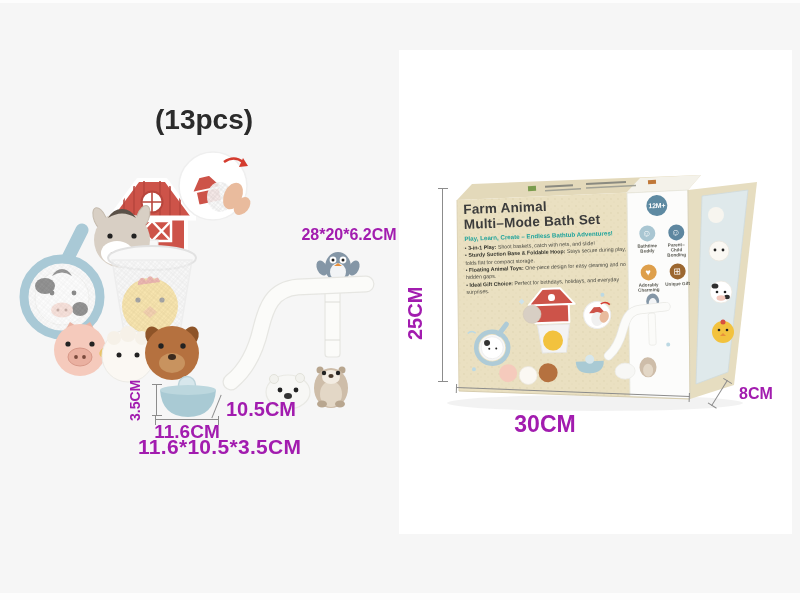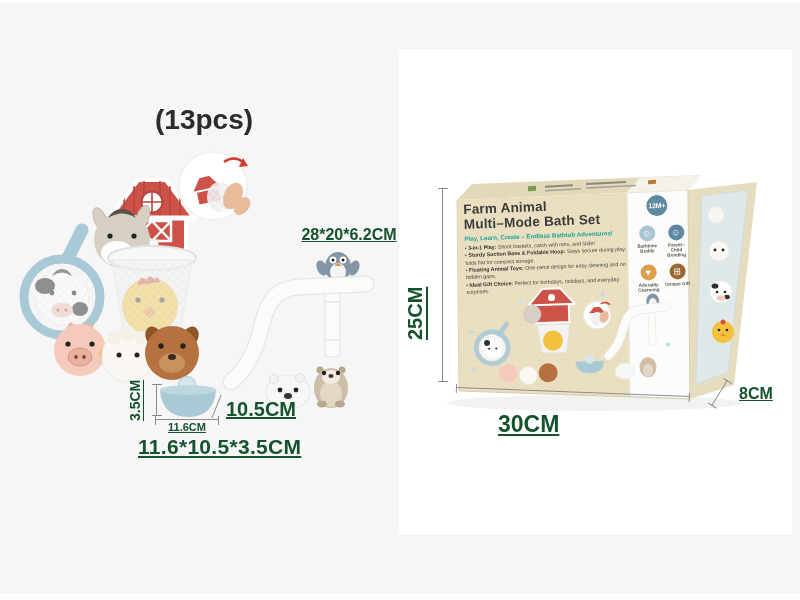--- a/index.html
+++ b/index.html
@@ -7,31 +7,31 @@
     width:800px;height:600px;position:relative;overflow:hidden;
     background:#f6f6f6;
     font-family:"Liberation Sans", sans-serif;
   }
   .abs{position:absolute;}
   .edge-strip{left:0;width:800px;background:#fdfdfd;}
   .white-panel{left:399px;top:50px;width:393px;height:484px;background:#ffffff;}
 
   
   .pieces{left:155px;top:92px;width:150px;text-align:left;font-size:28px;font-weight:600;color:#2b2b2b;margin-top:12px;}
-  .dim{color:#14532d;font-weight:700;white-space:nowrap;text-decoration:underline;}
+  .dim{color:#a21caf;font-weight:700;white-space:nowrap;}
   .vdim{writing-mode:vertical-rl;transform:rotate(180deg);}
 
   .slide-size{left:297px;top:226px;width:104px;text-align:center;font-size:16px;}
   .boat-h{left:127px;top:379px;font-size:14px;height:42px;}
-  .boat-w{left:152px;top:421px;width:70px;text-align:center;font-size:11px;}
+  .boat-w{left:152px;top:421px;width:70px;text-align:center;font-size:19px;}
   .boat-d{left:226px;top:398px;font-size:20px;}
   .boat-sum{left:138px;top:435px;font-size:21px;letter-spacing:.3px;}
 
   .box-h{left:404px;top:276px;font-size:20px;font-weight:600;height:64px;}
-  .box-w{left:498px;top:411px;width:94px;font-size:23px;font-weight:600;}
+  .box-w{left:498px;top:411px;width:94px;text-align:center;font-size:23px;font-weight:600;}
   .box-d{left:739px;top:385px;font-size:16px;font-weight:600;}
 
   
   .mline-v{border-left:1.4px solid #8c8c8c;}
   .mline-v::before,.mline-v::after{content:"";position:absolute;left:-5px;width:10px;border-top:1.4px solid #8c8c8c;}
   .mline-v::before{top:0;}.mline-v::after{bottom:0;}
   .mline-h{border-top:1.4px solid #8c8c8c;}
   .mline-h::before,.mline-h::after{content:"";position:absolute;top:-4.5px;height:9px;border-left:1.4px solid #8c8c8c;}
   .mline-h::before{left:0;}.mline-h::after{right:0;}
 

